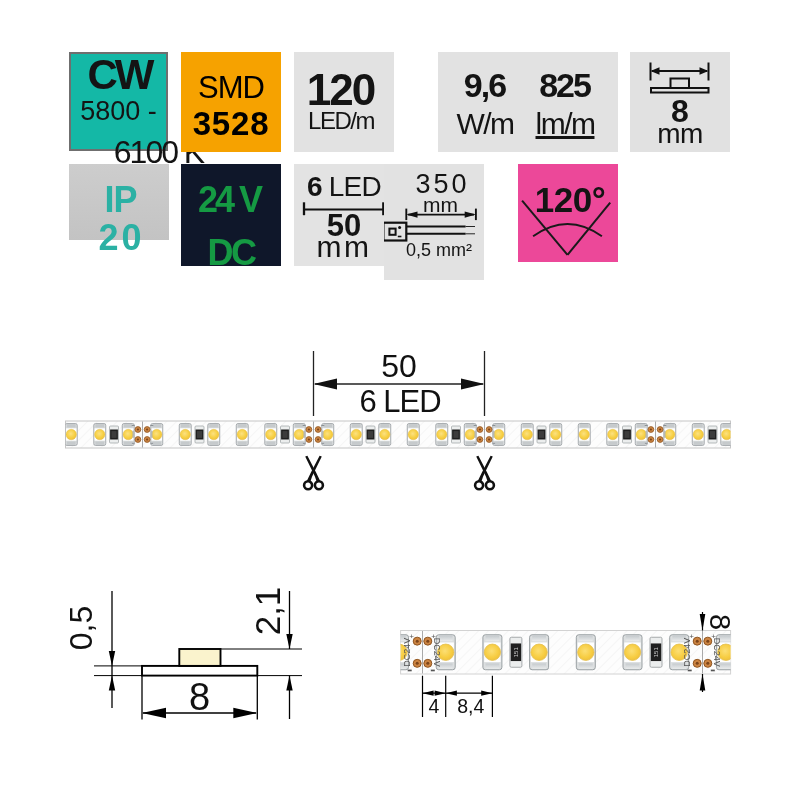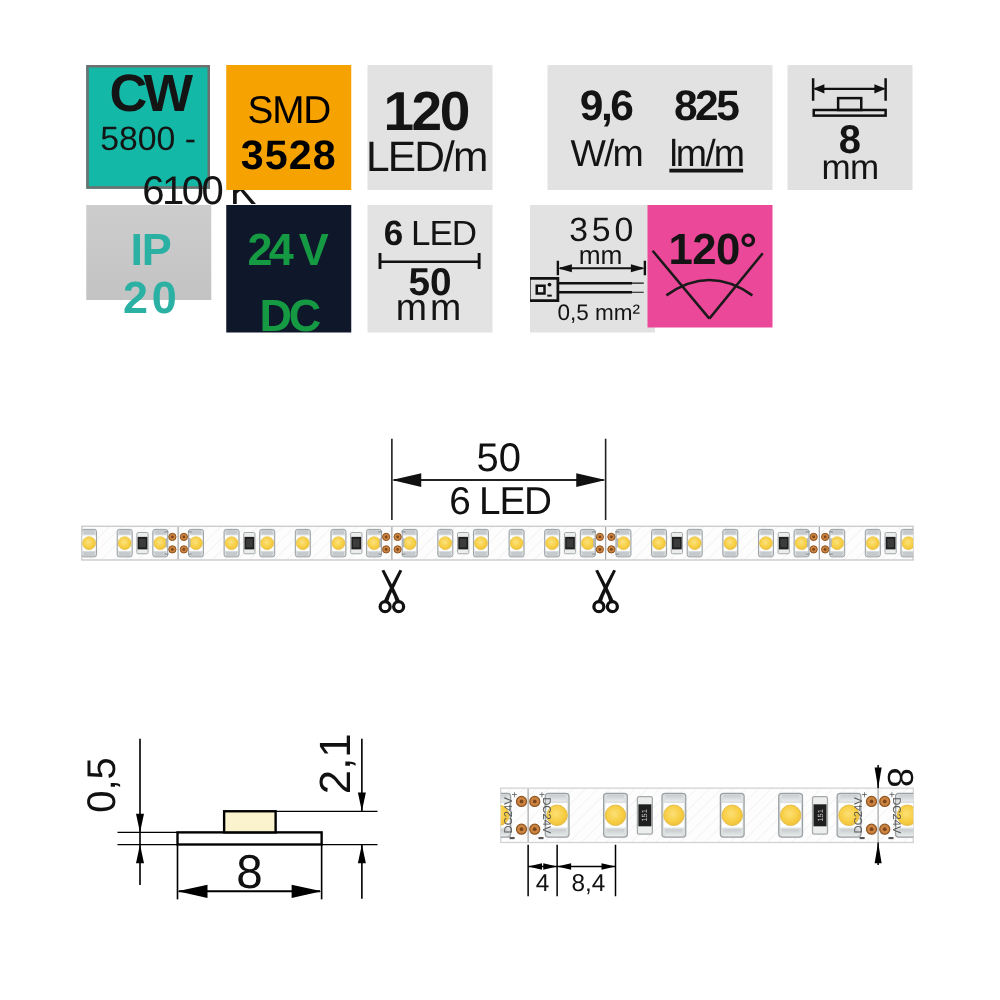--- a/index.html
+++ b/index.html
@@ -19,21 +19,21 @@
   <div class="ln" style="top:82px;font-size:32px;letter-spacing:-2px;margin-left:40px;">6100 K</div>
 </div>
 
 <div class="badge" style="left:181px;top:52px;background:#f6a200;color:#000000;">
   <div class="ln" style="top:19.9px;font-size:31px;letter-spacing:-1px;">SMD</div>
   <div class="ln b" style="top:54.8px;font-size:33px;letter-spacing:0.8px;">3528</div>
 </div>
 
 <div class="badge" style="left:294px;top:52px;">
   <div class="ln b" style="top:16.2px;left:-3.5px;font-size:44px;letter-spacing:-2px;">120</div>
-  <div class="ln" style="top:57.3px;left:-3px;font-size:34px;letter-spacing:-1.5px;">LED/m</div>
+  <div class="ln" style="top:57.3px;left:-3px;font-size:24px;letter-spacing:-1.5px;">LED/m</div>
 </div>
 
 <div class="badge" style="left:406px;top:52px;margin-left:32px;">
   <div class="ln b" style="top:16.2px;left:-3.5px;font-size:34px;letter-spacing:-2px;">9,6</div>
   <div class="ln" style="top:57.3px;left:-3px;font-size:30px;letter-spacing:-1.5px;">W/m</div>
 </div>
 
 <div class="badge" style="left:518px;top:52px;">
   <div class="ln b" style="top:16.2px;left:-3.5px;font-size:34px;letter-spacing:-2px;">825</div>
   <div class="ln" style="top:57.3px;left:-3px;font-size:30px;letter-spacing:-1.5px;text-decoration:underline;">lm/m</div>
@@ -69,21 +69,21 @@
   <div class="ln" style="top:9.3px;font-size:28px;letter-spacing:-0.8px;"><span class="b">6</span> LED</div>
   <svg width="100" height="18" viewBox="0 0 100 18" style="top:37px;">
     <line x1="10" y1="8.4" x2="89.5" y2="8.4" stroke="#111" stroke-width="2"></line>
     <line x1="10" y1="1.3" x2="10" y2="14.2" stroke="#111" stroke-width="2.3"></line>
     <line x1="89.3" y1="1.3" x2="89.3" y2="14.2" stroke="#111" stroke-width="2.3"></line>
   </svg>
   <div class="ln b" style="top:46.4px;font-size:31px;">50</div>
   <div class="ln" style="top:68.2px;font-size:30px;letter-spacing:2.5px;">mm</div>
 </div>
 
-<div class="badge" style="left:424px;top:164px;height:102px;">
+<div class="badge" style="left:384px;top:164px;height:116px;">
   <div class="ln" style="top:7.4px;left:8.5px;font-size:27px;letter-spacing:3px;">350</div>
   <div class="ln" style="top:30.3px;left:6.5px;font-size:21px;">mm</div>
   <svg width="102" height="50" viewBox="0 0 102 50" style="top:42px;">
     <g stroke="#111" fill="none">
       <line x1="22.3" y1="2.6" x2="22.3" y2="14.1" stroke-width="1.9"></line>
       <line x1="91.9" y1="2.6" x2="91.9" y2="14.1" stroke-width="1.9"></line>
       <line x1="24" y1="8.6" x2="90" y2="8.6" stroke-width="1.6"></line>
       <rect x="-0.6" y="16.7" width="22.9" height="17.8" stroke-width="2.2"></rect>
       <rect x="5.4" y="22.6" width="6.2" height="6.2" stroke-width="2"></rect>
       <line x1="22.3" y1="20.5" x2="81.6" y2="20.5" stroke-width="2"></line>

